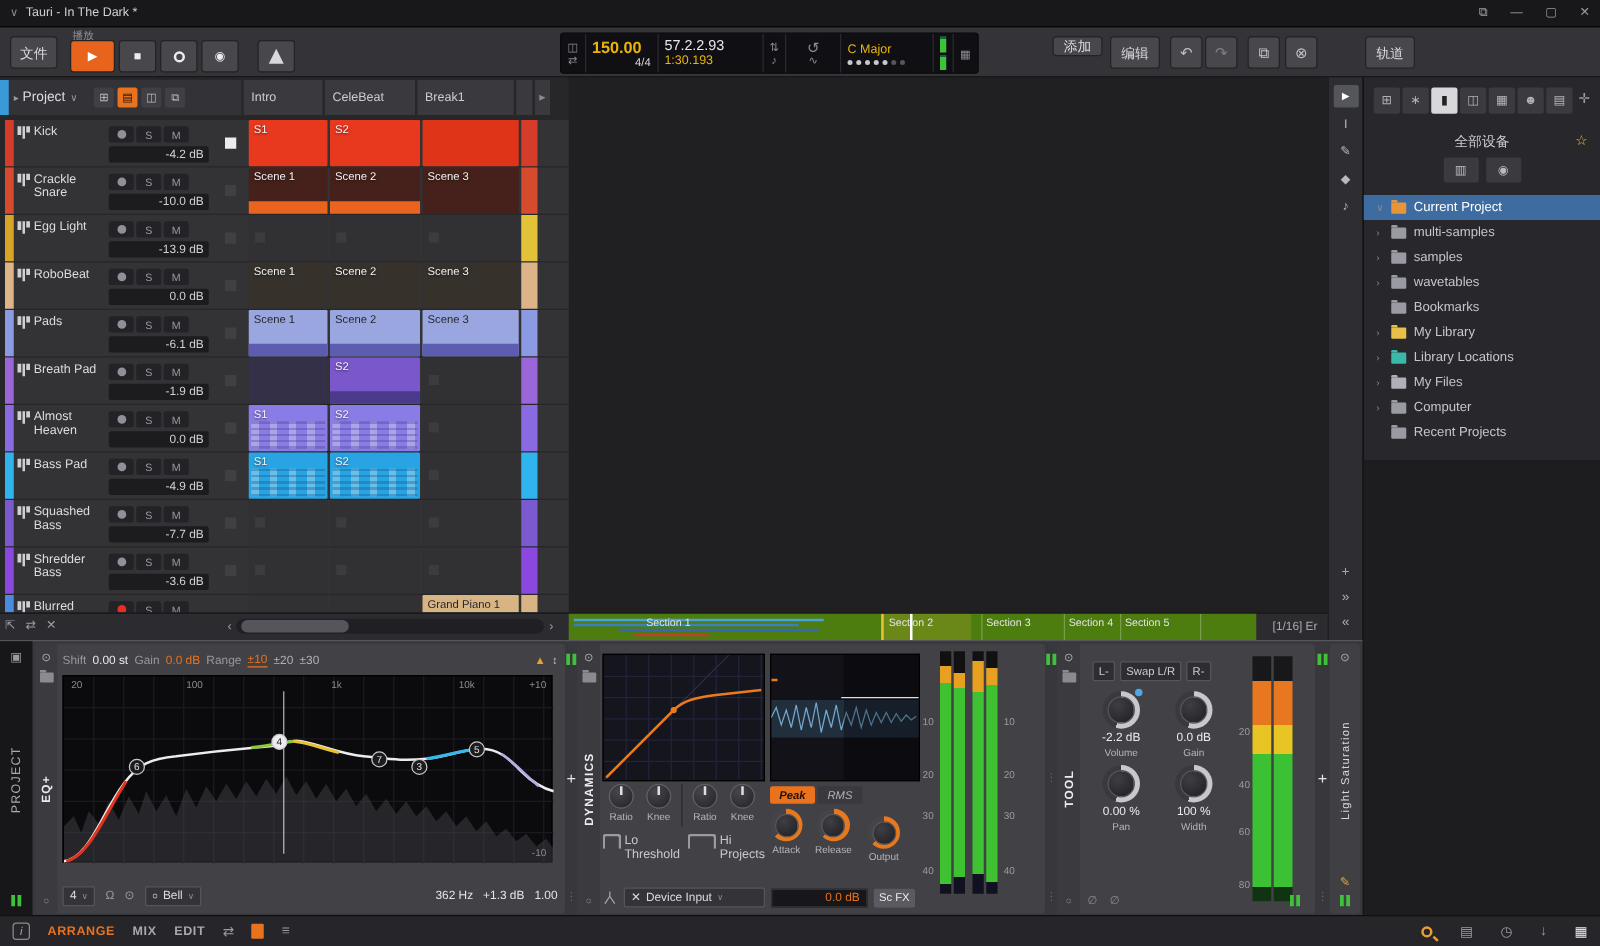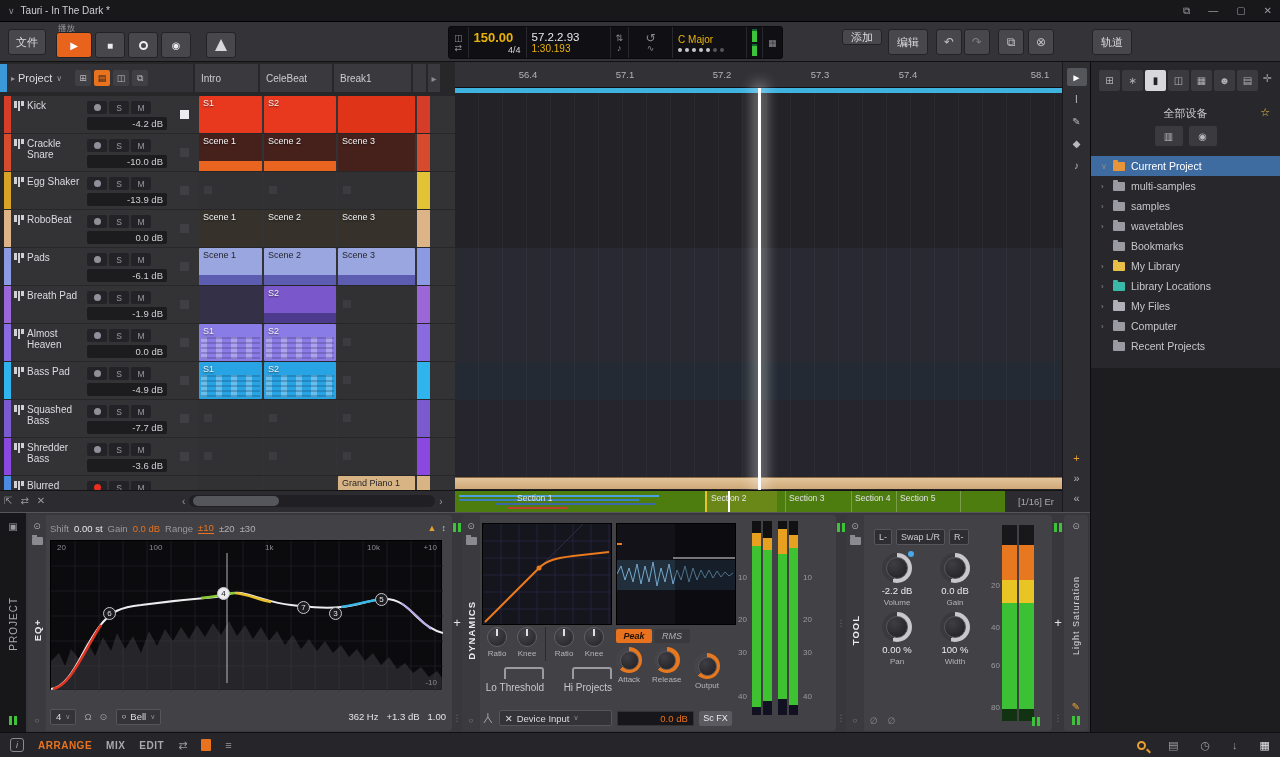--- a/index.html
+++ b/index.html
@@ -184,21 +184,21 @@
   .prbtn.peak { background:#e8721e; color:#241208; font-weight:bold; }
   #dynknobs { position:absolute; left:20px; top:112px; width:132px; display:flex; align-items:flex-start; }
   .kwrap { display:flex; flex-direction:column; align-items:center; gap:2px; }
   .kwrap .klabel { font-size:8px; color:#b4b4ba; white-space:nowrap; }
   .kwrap .kval { font-size:9.5px; color:#ececf0; }
   .knob { width:20px; height:20px; border-radius:50%; background:radial-gradient(circle at 35% 30%, #46464c, #222226); border:1px solid #606066; position:relative; }
   .knob::after { content:""; position:absolute; left:50%; top:1px; width:2px; height:7px; margin-left:-1px; background:#e0e0e4; }
   #dynknobs .kwrap { width:30px; }
   #dynknobs .kdiv { width:1px; height:34px; background:#2a2a2e; margin:0 3px; }
   #dynthresh { position:absolute; left:20px; top:152px; width:132px; display:flex; gap:6px; }
-  .twrap { width:62px; display:flex; flex-direction:column; align-items:flex-end; gap:3px; }
+  .twrap { width:62px; display:flex; flex-direction:row; align-items:flex-start; gap:3px; }
   .tbracket { width:40px; height:12px; border:2px solid #9a9aa0; border-bottom:none; border-radius:3px 3px 0 0; }
   .ringknob { width:26px; height:26px; border-radius:50%; background:conic-gradient(#e8781e 0 62%, #44444a 62% 100%); display:flex; align-items:center; justify-content:center; }
   .ringknob::after { content:""; width:17px; height:17px; border-radius:50%; background:radial-gradient(circle at 35% 30%, #3e3e44, #1e1e22); border:1px solid #55555a; }
   .ringknob.gray { background:conic-gradient(#c8c8cc 0 55%, #3a3a3e 55% 100%); width:30px; height:30px; }
   .ringknob.gray::after { width:20px; height:20px; }
   #dynar { position:absolute; left:154px; top:132px; display:flex; gap:10px; }
   #dynout { position:absolute; left:232px; top:138px; }
   #dynmeters { position:absolute; left:272px; top:6px; width:98px; height:194px; display:flex; }
   .mscale { width:15px; position:relative; }
   .mscale span { position:absolute; font-size:8px; color:#9a9aa0; }
@@ -442,21 +442,21 @@
           <div class="rowend"></div>
         </div>
 
         <div class="trow">
           <div class="tcolor" style="background: rgb(216, 164, 40);"></div>
           <div class="ticon">
             <i></i>
             <i></i>
             <i></i>
           </div>
-          <div class="tname">Egg Shaker</div>
+          <div class="tname">Egg Light</div>
           <div class="tctrl">
             <div class="pills">
               <span class="pill">
                 <span class="dot"></span>
               </span>
               <span class="pill">S</span>
               <span class="pill">M</span>
             </div>
             <div class="fader"><span>-13.9 dB</span></div>
           </div>
@@ -826,37 +826,20 @@
           </div>
           <div class="cstrip">
             <div style="background: rgb(216, 180, 132);"></div>
           </div>
           <div class="rowend"></div>
         </div>
 
     </div>
   </div>
 
-  <div id="arranger">
-    <div id="agrid"></div>
-    <div id="tint1" class="tint"></div>
-    <div id="tint2" class="tint"></div>
-    <div id="tint3" class="tint"></div>
-    <div id="tanband"></div>
-    <div id="ruler">
-      <span style="left:73px">56.4</span>
-      <span style="left:170px">57.1</span>
-      <span style="left:267px">57.2</span>
-      <span style="left:365px">57.3</span>
-      <span style="left:453px">57.4</span>
-      <span style="left:585px">58.1</span>
-    </div>
-    <div id="loopstrip"></div>
-    <div id="playhead"></div>
-  </div>
 
   <div id="atools">
     <span class="ti sel">►</span>
     <span class="ti">I</span>
     <span class="ti">✎</span>
     <span class="ti">◆</span>
     <span class="ti">♪</span>
     <div class="lower">
       <span class="o">+</span>
       <span>»</span>

